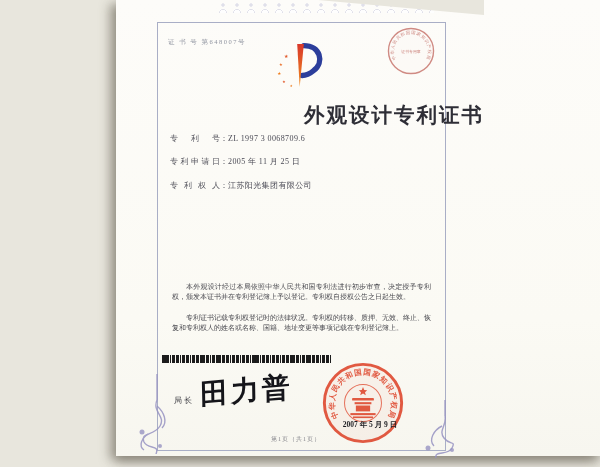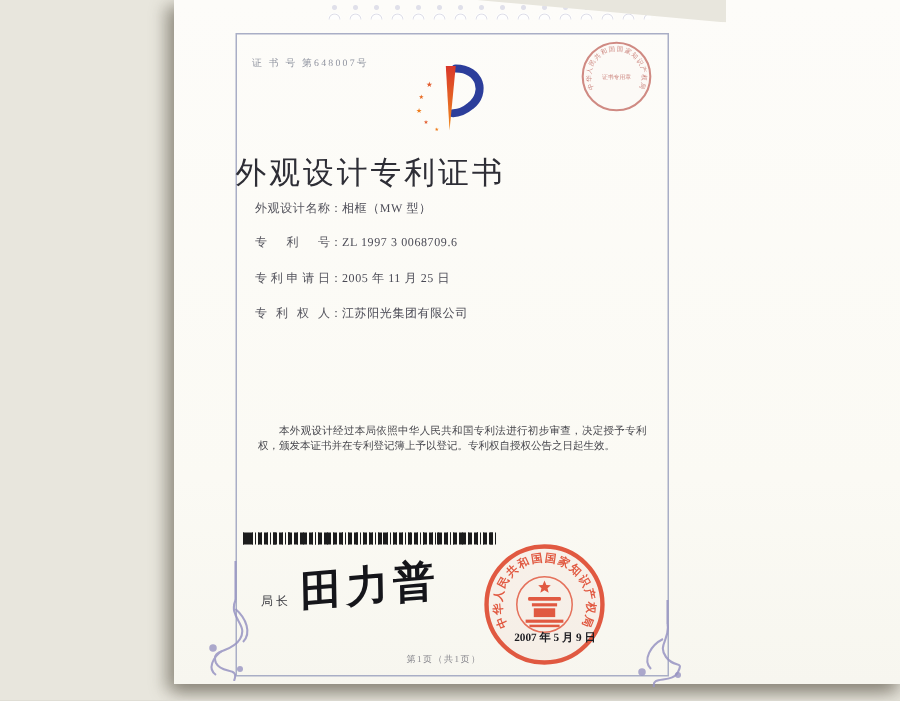--- a/index.html
+++ b/index.html
@@ -12,22 +12,22 @@
          clip-path:polygon(0 0,100% 0,100% 100%);z-index:6;}
   .lace{position:absolute;left:100px;top:0;width:218px;height:13px;opacity:.85;
          background-image:radial-gradient(circle at 7px 13px,#ffffff 3px,#d7d7e4 3.6px,#fff 4.2px,transparent 4.8px),
                           radial-gradient(circle at 7px 5px,#dcdce8 1.4px,transparent 2px);
          background-size:14px 14px;}
   .frame{position:absolute;left:41px;top:22px;width:289px;height:429px;
          border:1.5px solid #a9aec6;box-sizing:border-box;}
   .cert-no{position:absolute;left:52px;top:38px;font-size:6.5px;letter-spacing:1.5px;color:#9094a0;}
   .logo{position:absolute;left:158px;top:42px;width:58px;height:52px;}
   .corner-seal{position:absolute;left:269px;top:25px;width:52px;height:52px;opacity:.85;}
-  .title{position:absolute;left:41px;top:101px;width:327px;text-align:left;
-         font-size:20.5px;font-weight:normal;letter-spacing:2px;color:#2e2e36;}
+  .title{position:absolute;left:41px;top:101px;width:327px;text-align:right;
+         font-size:20.5px;font-weight:bold;letter-spacing:2px;color:#2e2e36;}
   .fields{position:absolute;left:54px;top:133px;font-size:8px;color:#55555e;}
   .field-row{height:23.4px;white-space:nowrap;}
   .fl{display:inline-block;width:50px;text-align:justify;text-align-last:justify;}
   .fv{color:#4a4a55;letter-spacing:.4px;}
   .body-text{position:absolute;left:44px;top:271px;width:283px;font-size:7px;line-height:9.7px;
          color:#47474d;text-align:justify;}
   .body-text p{margin:12px;text-indent:2em;}
   .barcode{position:absolute;left:46px;top:355px;width:169px;height:8px;
          background-image:repeating-linear-gradient(90deg,#1c1c1c 0 1px,transparent 1px 2px),
                           repeating-linear-gradient(90deg,#1c1c1c 0 2px,transparent 2px 5px),
@@ -78,35 +78,33 @@
       <text font-size="5" fill="#c4736b" letter-spacing="0.8">
         <textPath href="#cArc" startOffset="50%" text-anchor="middle">中华人民共和国国家知识产权局</textPath>
       </text>
       <text x="30" y="32" font-size="4.5" fill="#c4736b" text-anchor="middle">证书专用章</text>
     </svg>
 
     <div class="title">外观设计专利证书</div>
 
     <div class="fields">
       <div class="field-row">
-        <span class="fl">外观设计名称</span><span>：</span><span class="fv">相框（MW 型）</span>
-      </div>
-      <div class="field-row">
         <span class="fl">专利号</span><span>：</span><span class="fv">ZL 1997 3 0068709.6</span>
       </div>
       <div class="field-row">
         <span class="fl">专利申请日</span><span>：</span><span class="fv">2005 年 11 月 25 日</span>
       </div>
       <div class="field-row">
         <span class="fl">专利权人</span><span>：</span><span class="fv">江苏阳光集团有限公司</span>
       </div>
     </div>
 
     <div class="body-text">
       <p>本外观设计经过本局依照中华人民共和国专利法进行初步审查，决定授予专利权，颁发本证书并在专利登记簿上予以登记。专利权自授权公告之日起生效。</p>
+      <p>专利证书记载专利权登记时的法律状况。专利权的转移、质押、无效、终止、恢复和专利权人的姓名或名称、国籍、地址变更等事项记载在专利登记簿上。</p>
     </div>
 
     <div class="barcode"></div>
 
     <div class="director-label">局长</div>
     <div class="signature">田力普</div>
 
     <svg class="emblem-seal" viewBox="0 0 100 100">
       <defs>
         <path id="sealArc" d="M 19,64 A 34,34 0 1 1 81,64" fill="none"></path>

